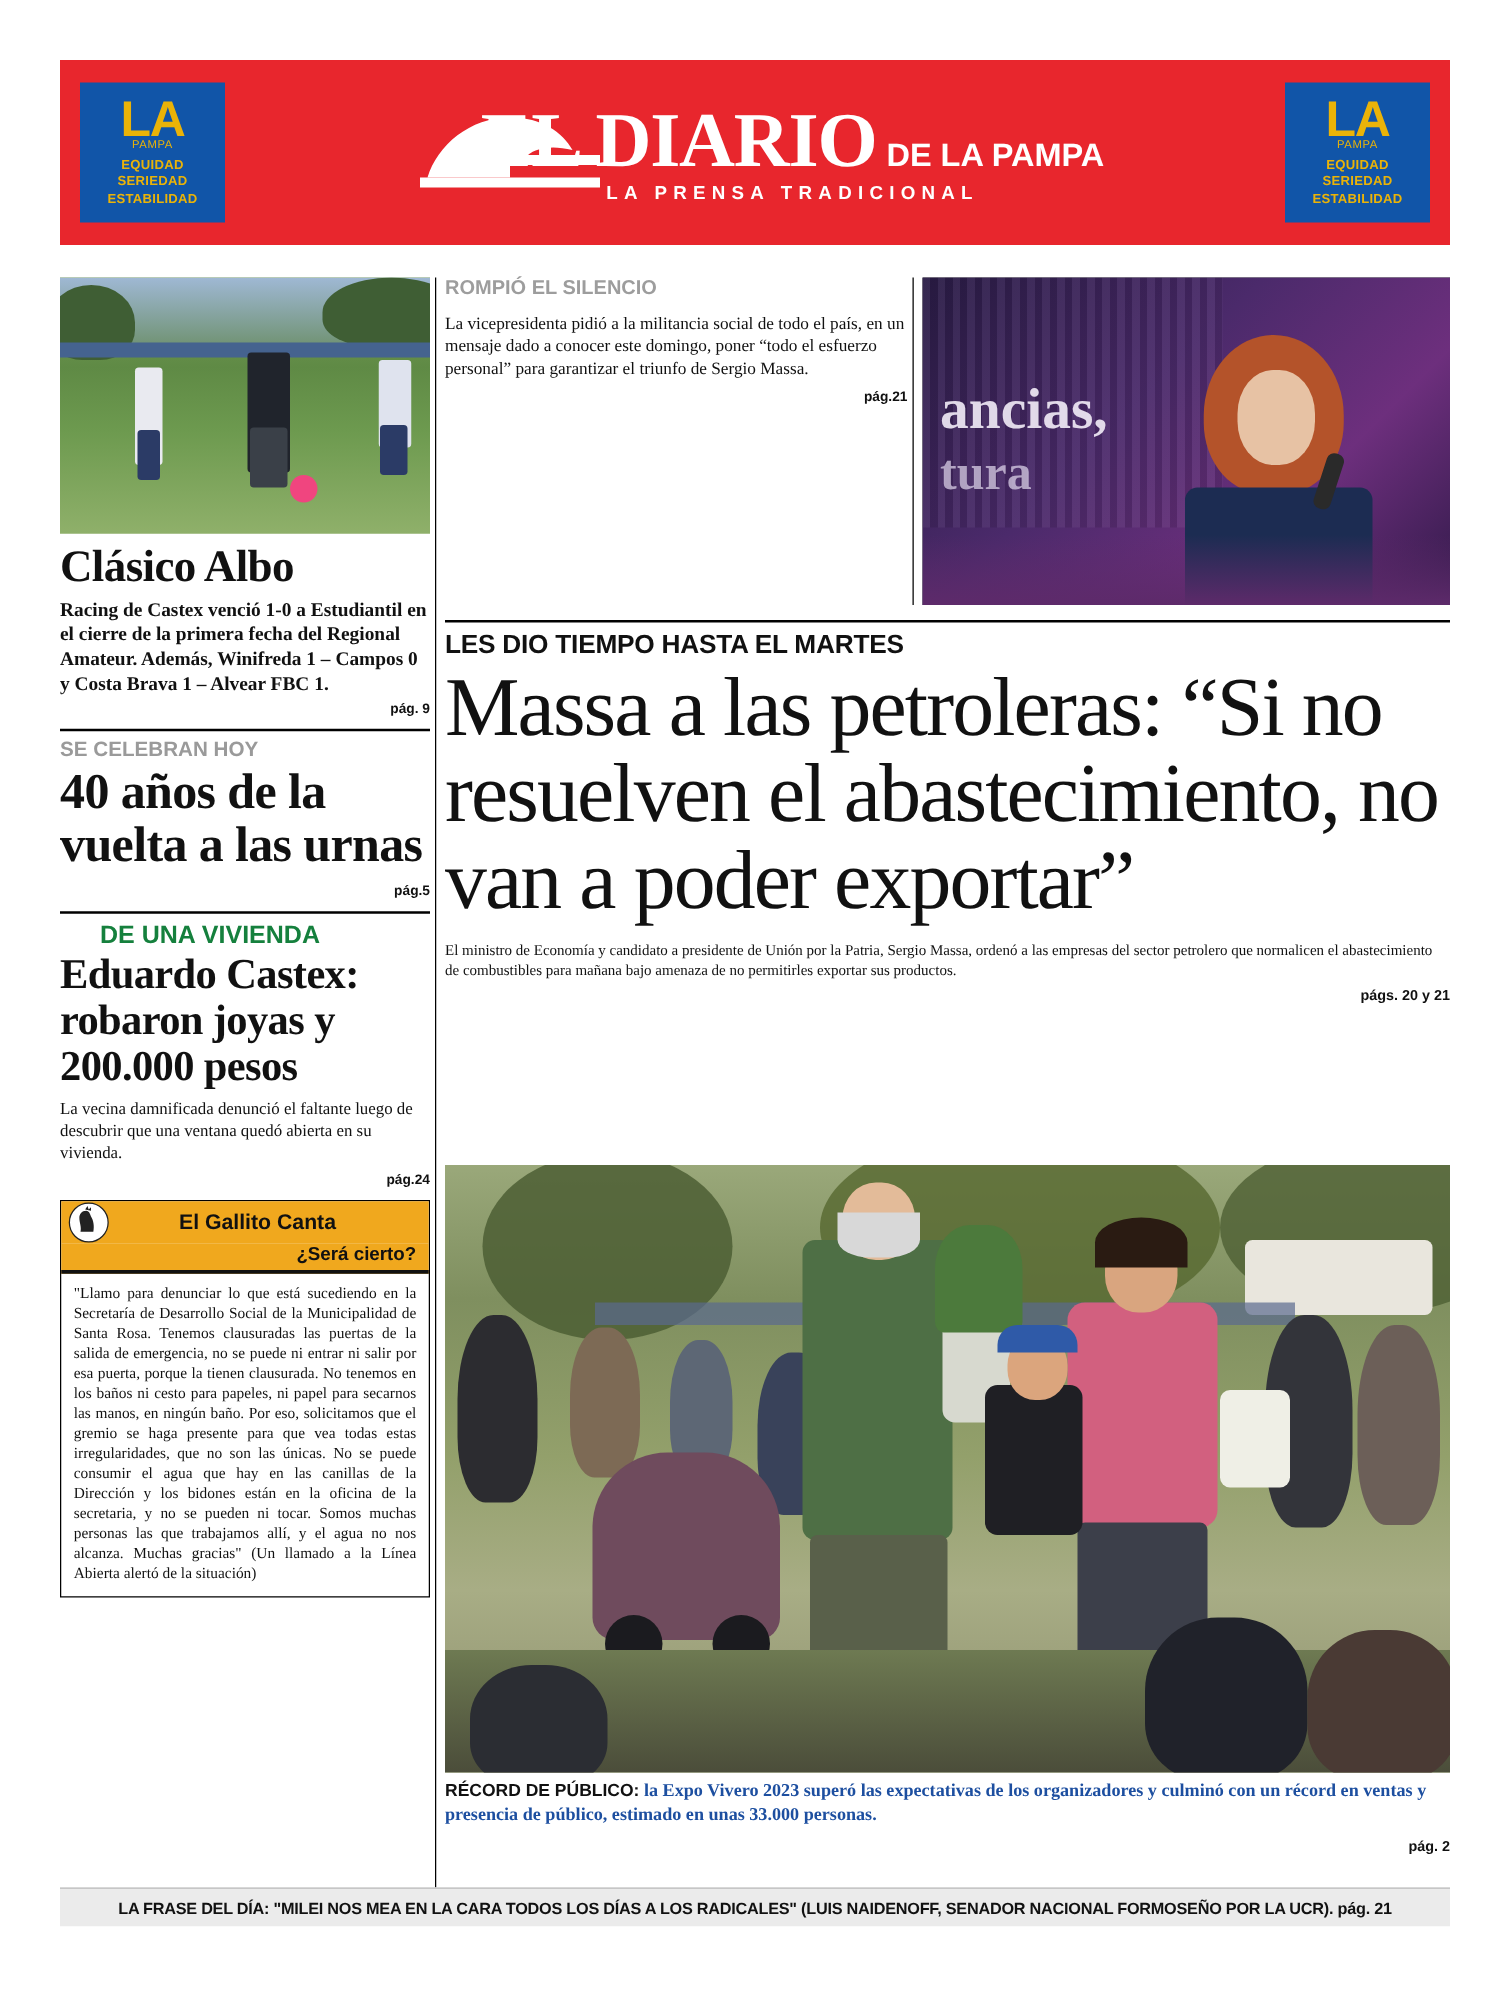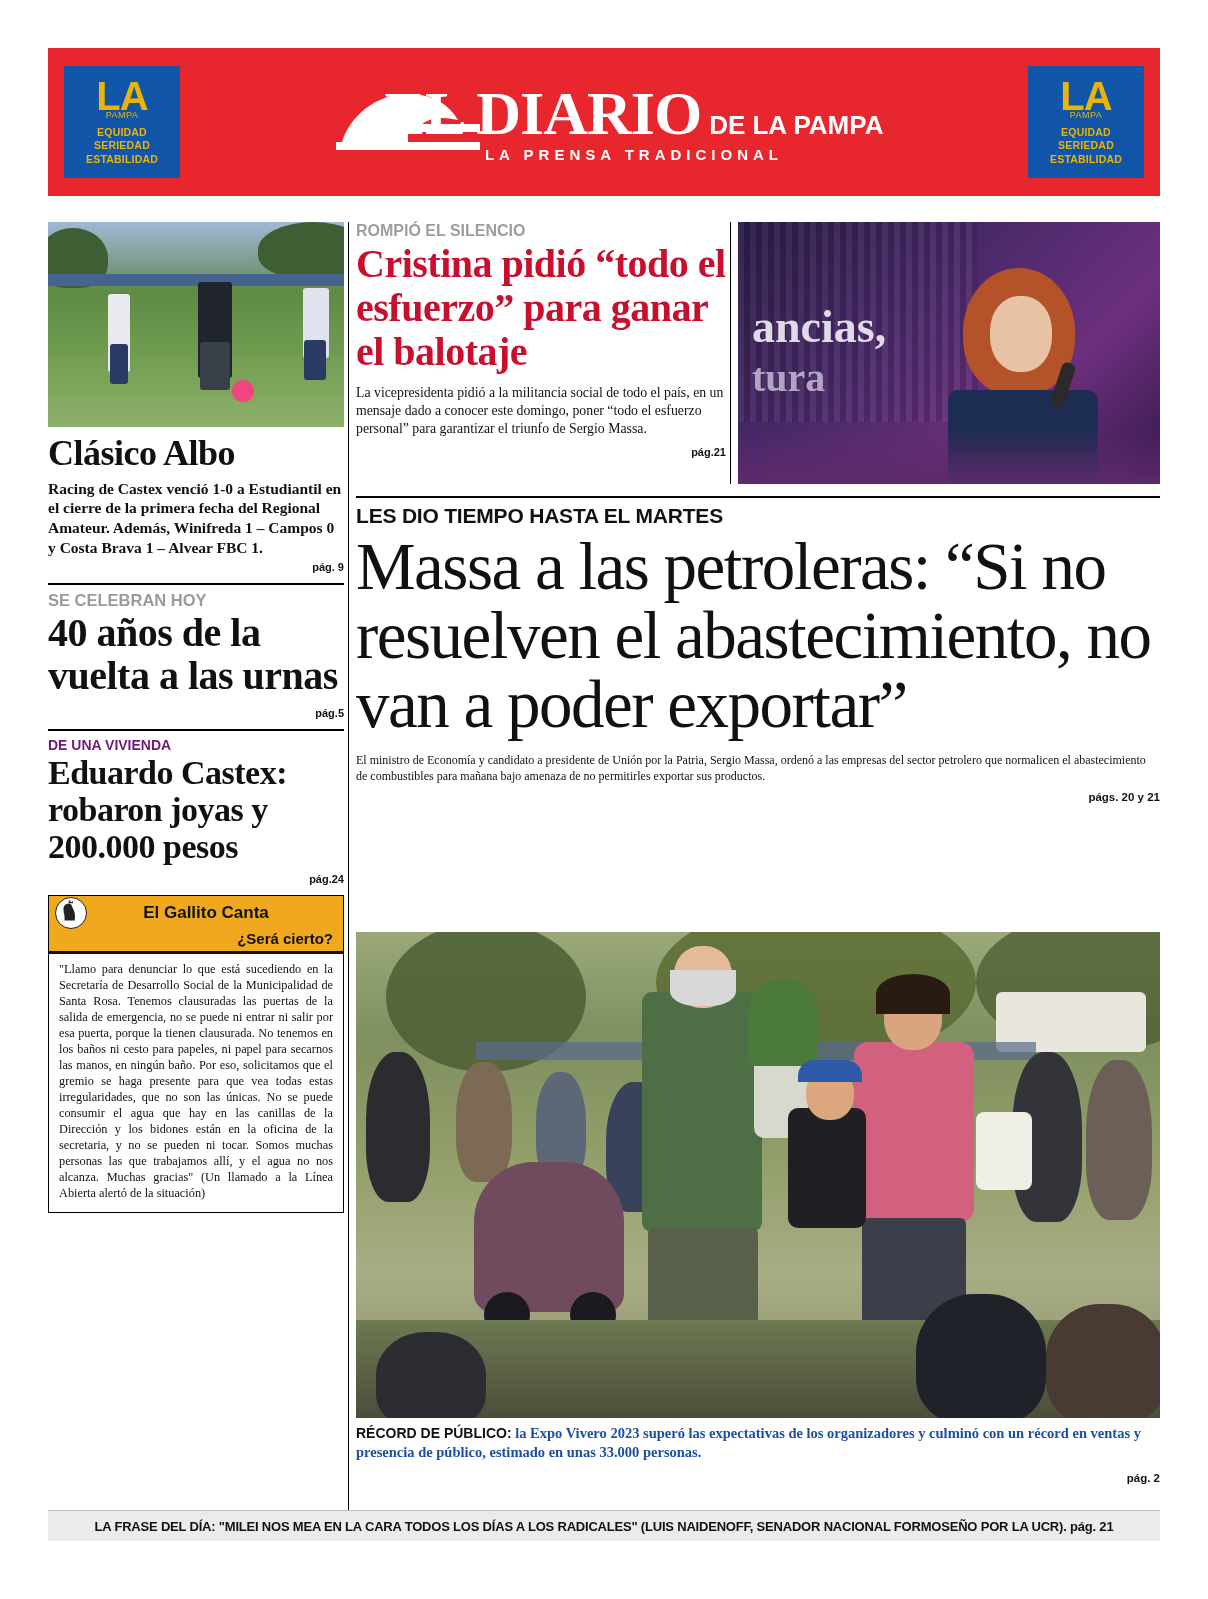--- a/index.html
+++ b/index.html
@@ -175,24 +175,25 @@
   .kicker {
     font-family: "Liberation Sans", sans-serif;
     font-size: 16.5px;
     font-weight: bold;
     color: #9a9a9a;
     letter-spacing: 0px;
     margin-bottom: 2px;
   }
   .kicker-dark {
     font-family: "Liberation Sans", sans-serif;
-    font-size: 14px;
-    font-weight: bold;
-    color: #701a75;
+    font-size: 20px;
+    font-weight: bold;
+    color: #15803d;
     margin-bottom: 2px;
+    margin-left: 32px;
   }
   .head-40 {
     font-size: 40px;
     font-weight: bold;
     line-height: 1.06;
     letter-spacing: -0.5px;
   }
   .head-castex {
     font-size: 34px;
     font-weight: bold;
@@ -448,40 +449,40 @@
     <hr class="rule">
 
     <div class="kicker">SE CELEBRAN HOY</div>
     <div class="head-40">40 años de la vuelta a las urnas</div>
     <div class="page-ref" style="margin-top:10px;">pág.5</div>
 
     <hr class="rule">
 
     <div class="kicker-dark">DE UNA VIVIENDA</div>
     <div class="head-castex">Eduardo Castex: robaron joyas y 200.000 pesos</div>
+    <div class="body-small">La vecina damnificada denunció el faltante luego de descubrir que una ventana quedó abierta en su vivienda.</div>
     <div class="page-ref" style="margin-top:8px;">pág.24</div>
 
     <div class="gallito">
       <div class="gallito-head">
         <div class="gallito-logo">
           <svg viewBox="0 0 30 30" width="28" height="28">
             <path d="M14 6 C10 6 8 9 8 12 C8 16 10 20 9 24 L20 24 C21 19 20 14 18 11 C17 8 16 6 14 6 Z" fill="#222"></path>
             <path d="M13 5 L15 2 L16 5 L18 3 L18 6 Z" fill="#222"></path>
           </svg>
         </div>
         <div class="gallito-title">El Gallito Canta</div>
       </div>
       <div class="gallito-sub">¿Será cierto?</div>
       <div class="gallito-body">"Llamo para denunciar lo que está sucediendo en la Secretaría de Desarrollo Social de la Municipalidad de Santa Rosa. Tenemos clausuradas las puertas de la salida de emergencia, no se puede ni entrar ni salir por esa puerta, porque la tienen clausurada. No tenemos en los baños ni cesto para papeles, ni papel para secarnos las manos, en ningún baño. Por eso, solicitamos que el gremio se haga presente para que vea todas estas irregularidades, que no son las únicas. No se puede consumir el agua que hay en las canillas de la Dirección y los bidones están en la oficina de la secretaria, y no se pueden ni tocar. Somos muchas personas las que trabajamos allí, y el agua no nos alcanza. Muchas gracias" (Un llamado a la Línea Abierta alertó de la situación)</div>
     </div>
   </div>
 
   <div class="cristina">
     <div class="cristina-kicker">ROMPIÓ EL SILENCIO</div>
-    <div class="cristina-head">Cristina pidió “todo el esfuerzo” para ganar el balotaje</div>
     <div class="cristina-body">La vicepresidenta pidió a la militancia social de todo el país, en un mensaje dado a conocer este domingo, poner “todo el esfuerzo personal” para garantizar el triunfo de Sergio Massa.</div>
     <div class="page-ref" style="margin-top:8px;">pág.21</div>
   </div>
 
   <div class="cristina-photo">
     <div class="ph-sky" style="background:linear-gradient(135deg,#2a1c46 0%,#4b2a6b 40%,#6d2f7d 70%,#321a4a 100%);"></div>
     <div style="position:absolute;left:0;top:0;width:240px;height:200px;background:repeating-linear-gradient(90deg, rgba(255,255,255,0.05) 0 6px, rgba(0,0,0,0.10) 6px 12px);"></div>
     <div style="position:absolute;left:14px;top:78px;font-family:'Liberation Serif',serif;font-size:46px;font-weight:bold;color:#efe9f5;opacity:.92;">ancias,</div>
     <div style="position:absolute;left:14px;top:132px;font-family:'Liberation Serif',serif;font-size:40px;font-weight:bold;color:#d9cfe6;opacity:.75;">tura</div>
     <div style="position:absolute;left:225px;top:46px;width:112px;height:128px;border-radius:50% 50% 45% 45%;background:#b4532a;"></div>

